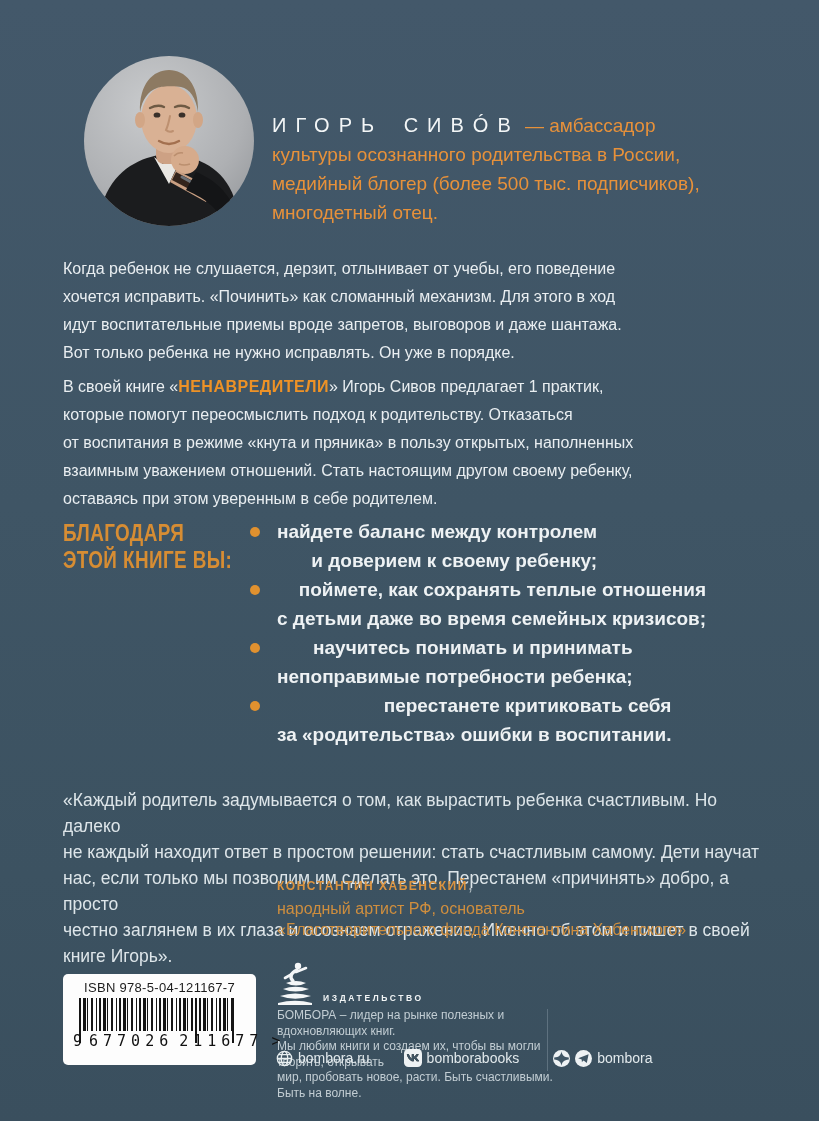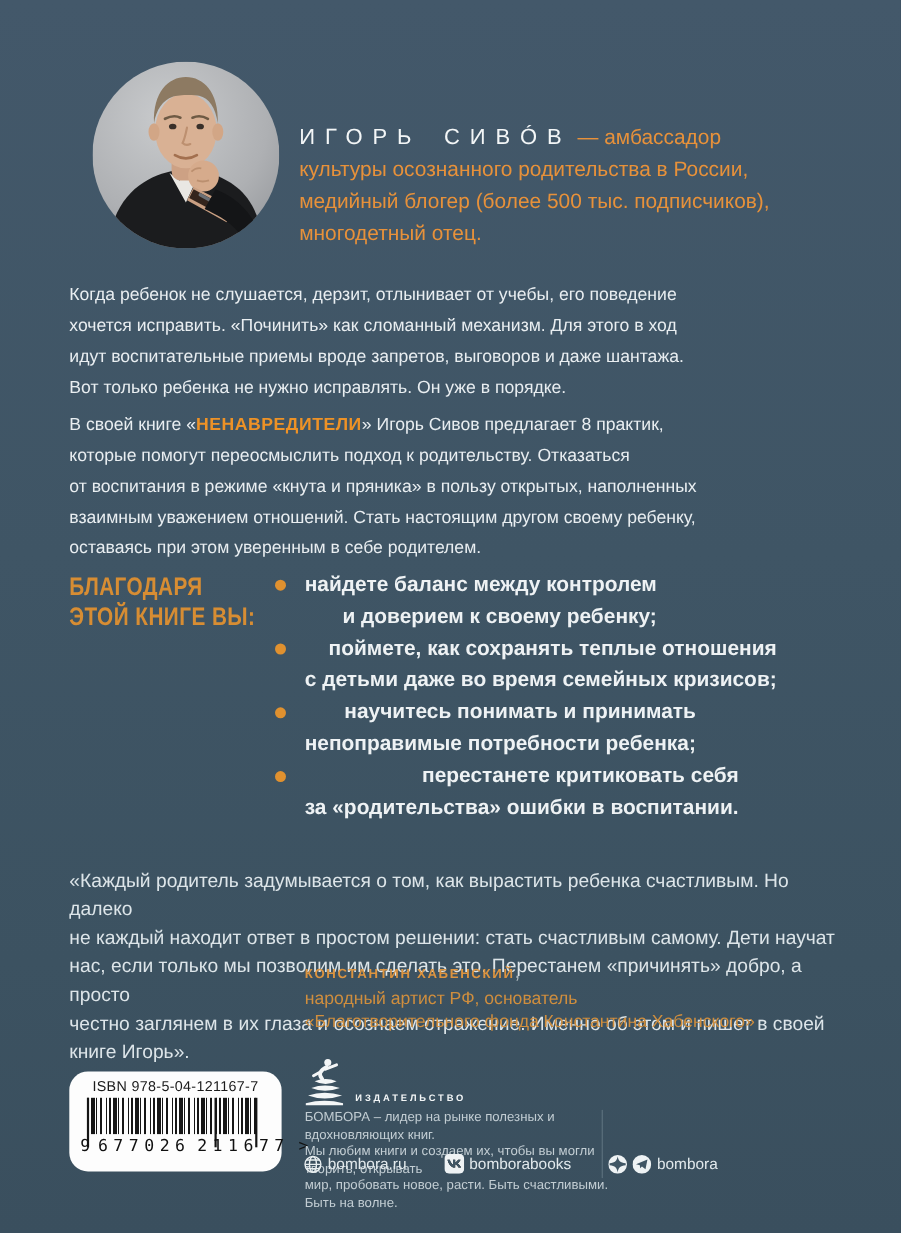--- a/index.html
+++ b/index.html
@@ -28,21 +28,21 @@
   .bullets{position:absolute;left:250px;top:517px;width:500px;list-style:none;margin:0;padding:0;}
   .bullets li{display:flex;gap:17px;color:#eef2f4;font-weight:600;font-size:19px;line-height:29px;text-align:right;}
   .dot{flex:none;width:10px;height:10px;border-radius:50%;background:#e0912f;margin-top:10px;}
   
   .quote{position:absolute;left:63px;top:769px;width:716px;color:#dde5e9;font-size:17.5px;line-height:26px;}
   .attrib{position:absolute;left:277px;top:873px;}
   .attrib-name{color:#dc9440;font-weight:700;font-size:12px;letter-spacing:1.5px;}
   .attrib-comma{color:#aeb9bf;font-size:19px;}
   .attrib-title{color:#cf8e3e;font-size:16px;line-height:21px;margin-top:3px;}
   
-  .barcode-box{position:absolute;left:63px;top:974px;width:193px;height:91px;background:#fdfdfd;border-radius:17px;}
+  .barcode-box{position:absolute;left:63px;top:974px;width:193px;height:91px;background:#fdfdfd;border-radius:5px;}
   .isbn{position:absolute;left:0;right:0;top:6px;text-align:center;color:#1c1c1c;font-size:13px;letter-spacing:0.3px;}
   .bars{position:absolute;left:16px;right:22px;top:24px;height:33px;
     background:repeating-linear-gradient(90deg,
       #151515 0 2px,#fdfdfd 2px 4px,#151515 4px 7px,#fdfdfd 7px 8px,
       #151515 8px 9px,#fdfdfd 9px 12px,#151515 12px 14px,#fdfdfd 14px 17px,
       #151515 17px 18px,#fdfdfd 18px 20px);}
   .guard{position:absolute;top:24px;width:2px;height:45px;background:#151515;}
   .g1{left:16px;}.g2{left:132px;}.g3{right:22px;}
   .digits{position:absolute;left:10px;top:58px;width:170px;display:flex;align-items:center;
     color:#111;font-size:15px;font-family:"DejaVu Sans Mono",monospace;}
@@ -109,21 +109,21 @@
   <p class="intro pre"><span class="name">ИГОРЬ СИВÓВ</span><span> — амбассадор
 культуры осознанного родительства в России,
 медийный блогер (более 500 тыс. подписчиков),
 многодетный отец.</span></p>
 
   <p class="para p1 pre">Когда ребенок не слушается, дерзит, отлынивает от учебы, его поведение
 хочется исправить. «Починить» как сломанный механизм. Для этого в ход
 идут воспитательные приемы вроде запретов, выговоров и даже шантажа.
 Вот только ребенка не нужно исправлять. Он уже в порядке.</p>
 
-  <p class="para p2 pre"><span>В своей книге «</span><span class="book-title">НЕНАВРЕДИТЕЛИ</span><span>» Игорь Сивов предлагает 8 практик,
+  <p class="para p2 pre"><span>В своей книге «</span><span class="book-title">НЕНАВРЕДИТЕЛИ</span><span>» Игорь Сивов предлагает 1 практик,
 которые помогут переосмыслить подход к родительству. Отказаться
 от воспитания в режиме «кнута и пряника» в пользу открытых, наполненных
 взаимным уважением отношений. Стать настоящим другом своему ребенку,
 оставаясь при этом уверенным в себе родителем.</span></p>
 
   <div class="benefits-label pre">БЛАГОДАРЯ
 ЭТОЙ КНИГЕ ВЫ:</div>
   <ul class="bullets">
     <li>
         <span class="dot"></span>

